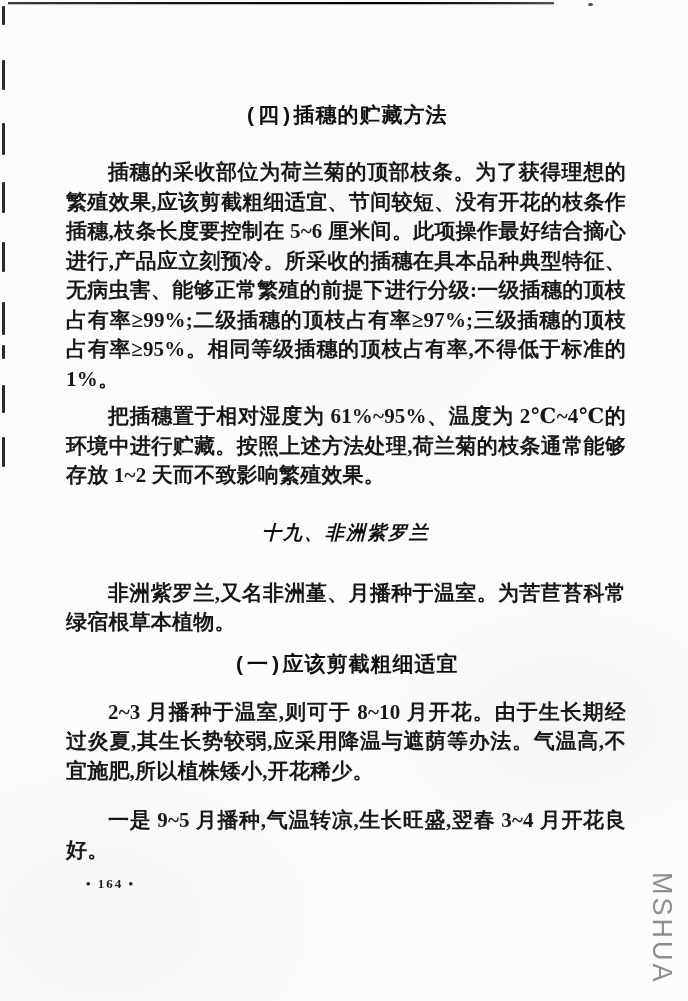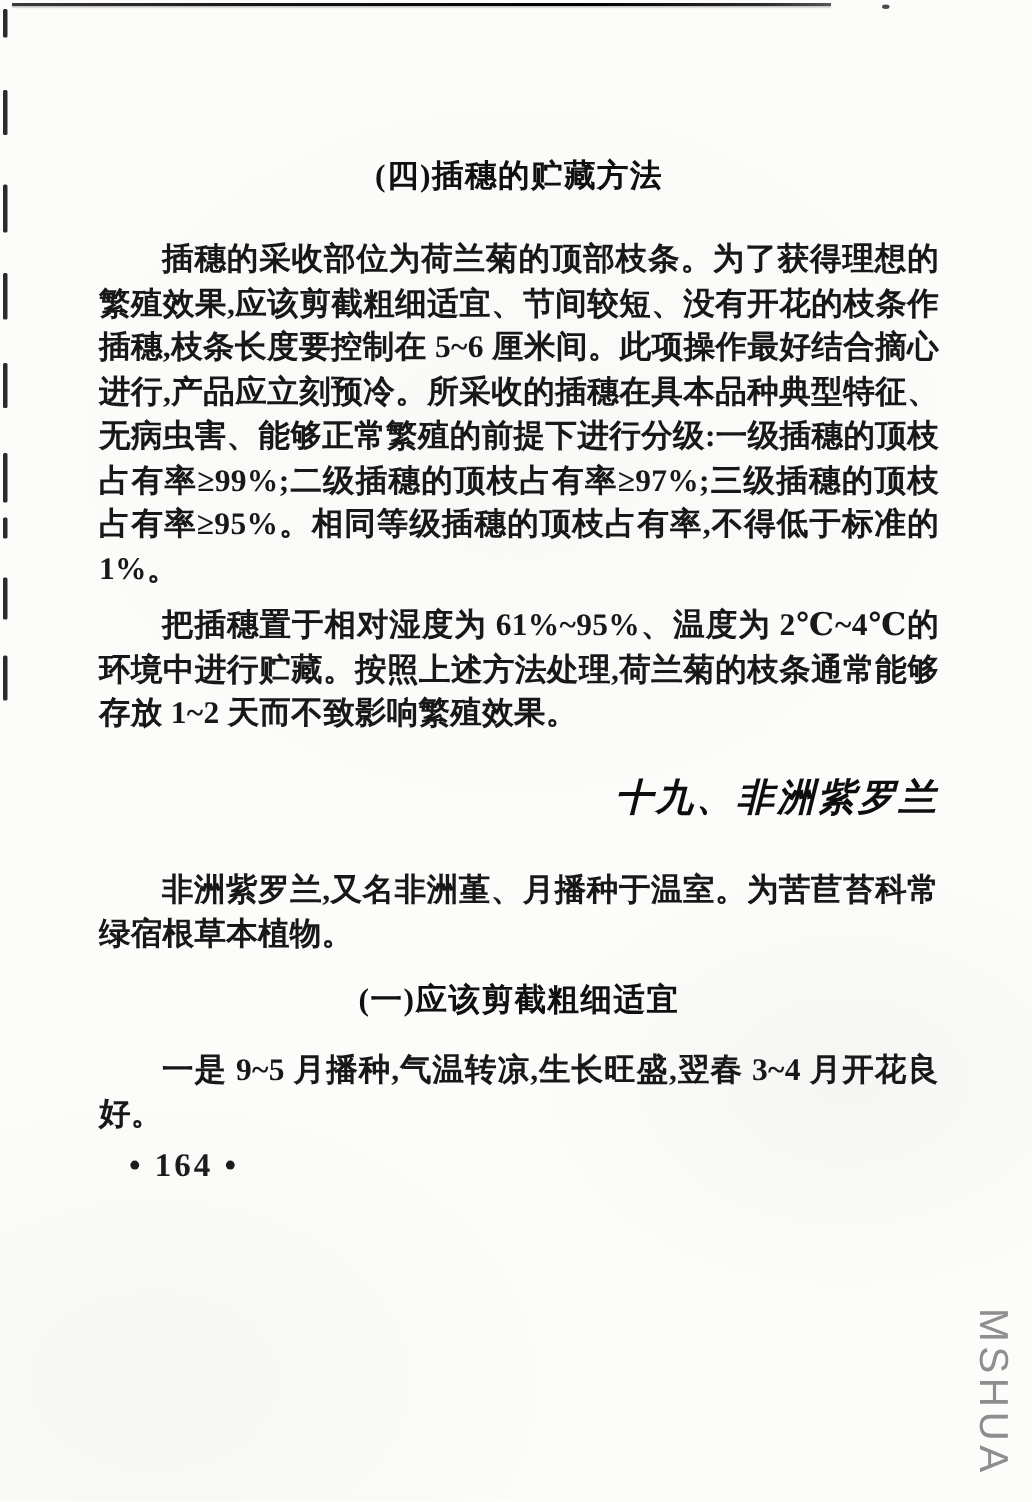--- a/index.html
+++ b/index.html
@@ -33,53 +33,53 @@
     position: absolute; left: 2px; width: 3px;
     background: #2b2b2b; border-radius: 1px;
   }
   
   .content {
     position: absolute; left: 66px; top: 0;
     width: 560px; padding-top: 104px;
   }
   .sec-heading {
     margin: 0; padding: 0;
-    font-family: Liberation Serif, serif;
+    font-family: Liberation Mono, monospace;
     font-weight: bold;
     font-size: 21px; line-height: 26px;
     text-align: center; color: #101010;
     letter-spacing: 1px;
   }
   .para {
     margin: 0; padding: 0;
     font-size: 21px; line-height: 29.5px;
     letter-spacing: 0.2px;
     text-align: justify; text-align-last: left;
     text-indent: 2em;
     color: #181818;
     font-weight: bold;
   }
   .m-p1 { margin-top: 28px; }
   .m-p2 { margin-top: 8px; }
   .chapter-heading {
     margin: 26px 0 0 0; padding: 0;
     font-family: "Liberation Serif", "DejaVu Serif", serif;
     font-style: italic; font-weight: bold;
-    font-size: 25px; line-height: 32px;
+    font-size: 19px; line-height: 32px;
     letter-spacing: 2px;
-    text-align: right; color: #0e0e0e;
+    text-align: center; color: #0e0e0e;
   }
   .m-intro { margin-top: 30px; }
   .m-h-autumn { margin-top: 15px; }
   .m-p-autumn { margin-top: 19px; }
   .m-h-winter { margin-top: 19px; }
   .m-p-winter { margin-top: 20px; }
   .page-number {
     margin: 4px 0 0 0; padding-left: 20px;
-    font-size: 22px; letter-spacing: 2px;
+    font-size: 13px; letter-spacing: 2px;
     color: #1c1c1c;
     text-indent: 0;
   }
   .watermark {
     position: absolute; right: 11px; bottom: 16px;
     writing-mode: vertical-rl; text-orientation: mixed;
     font-family: "Liberation Sans", "DejaVu Sans", sans-serif;
     font-size: 27px; letter-spacing: 3px;
     color: #8e8e8e;
   }
@@ -108,20 +108,21 @@
     <p class="para m-p1">插穗的采收部位为荷兰菊的顶部枝条。为了获得理想的繁殖效果,应该剪截粗细适宜、节间较短、没有开花的枝条作插穗,枝条长度要控制在 5~6 厘米间。此项操作最好结合摘心进行,产品应立刻预冷。所采收的插穗在具本品种典型特征、无病虫害、能够正常繁殖的前提下进行分级:一级插穗的顶枝占有率≥99%;二级插穗的顶枝占有率≥97%;三级插穗的顶枝占有率≥95%。相同等级插穗的顶枝占有率,不得低于标准的 1%。</p>
 
     <p class="para m-p2">把插穗置于相对湿度为 61%~95%、温度为 2℃~4℃的环境中进行贮藏。按照上述方法处理,荷兰菊的枝条通常能够存放 1~2 天而不致影响繁殖效果。</p>
 
     <h2 class="chapter-heading">十九、非洲紫罗兰</h2>
 
     <p class="para m-intro">非洲紫罗兰,又名非洲堇、月播种于温室。为苦苣苔科常绿宿根草本植物。</p>
 
     <h3 class="sec-heading m-h-autumn">(一)应该剪截粗细适宜</h3>
 
+    <p class="para m-p-autumn">2~3 月播种于温室,则可于 8~10 月开花。由于生长期经过炎夏,其生长势较弱,应采用降温与遮荫等办法。气温高,不宜施肥,所以植株矮小,开花稀少。</p>
 
 
     <p class="para m-p-winter">一是 9~5 月播种,气温转凉,生长旺盛,翌春 3~4 月开花良好。</p>
 
     <div class="para page-number">• 164 •</div>
   </main>
 
   <div class="watermark">MSHUA</div>
 
 </div>

